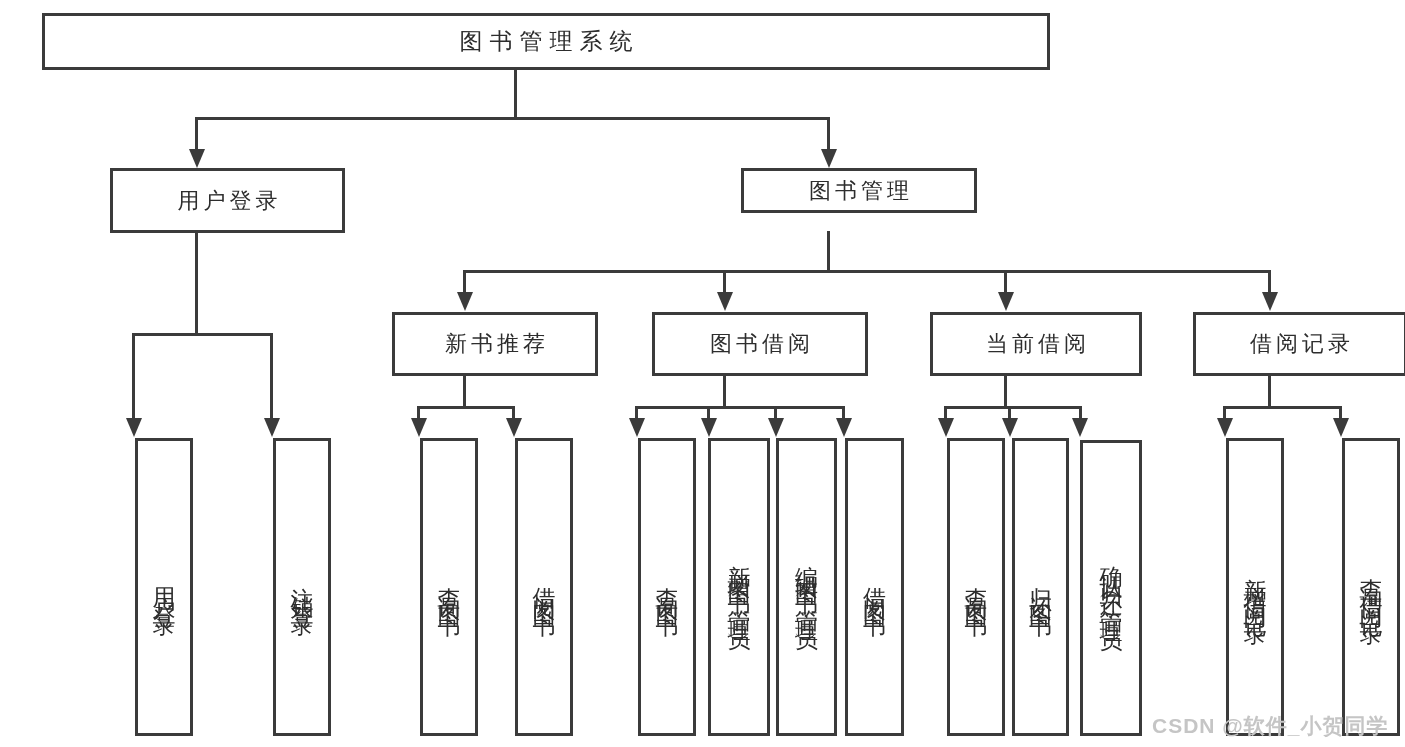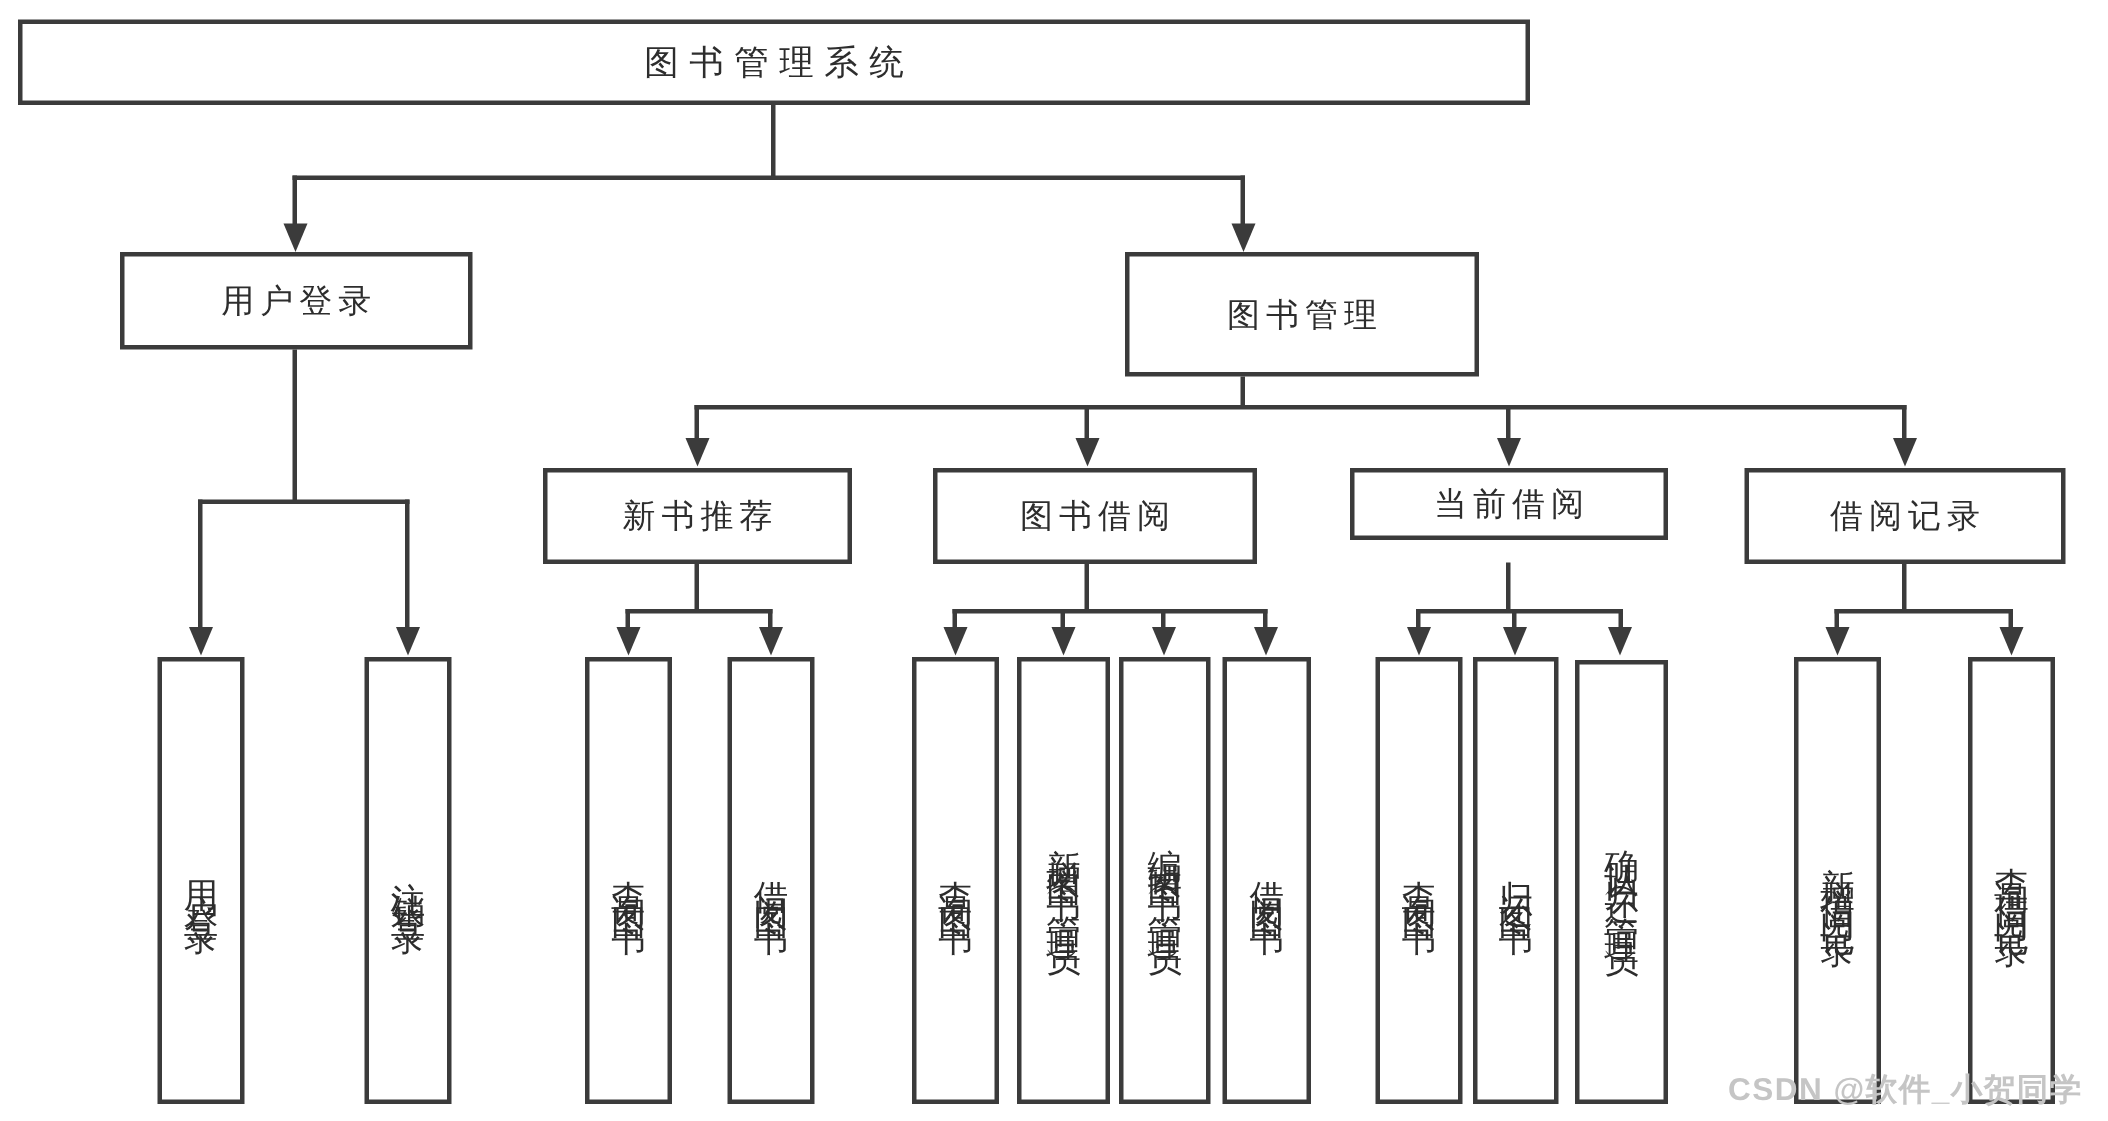--- a/index.html
+++ b/index.html
@@ -13,20 +13,21 @@
     position:relative;width:1405px;height:747px;
     background:var(--background);
     font-family:"Liberation Sans","DejaVu Sans",sans-serif;
     overflow:hidden;
   }
   .box{
     position:absolute;box-sizing:border-box;
     border:3px solid var(--line);background:#fff;
     display:flex;align-items:center;justify-content:center;
     z-index:1;
+    margin-left:30px;
   }
   .lbl{
     color:var(--text);font-size:22px;letter-spacing:4px;text-indent:4px;
     white-space:nowrap;
   }
   .root-lbl{font-size:23px;letter-spacing:7px;text-indent:7px;}
   .vlbl{
     writing-mode:vertical-rl;text-orientation:mixed;
     color:var(--text);font-size:23px;letter-spacing:9px;line-height:1;
   }
@@ -47,31 +48,31 @@
 
 <div class="canvas">
 
   <div class="box" style="left:12px;top:13px;width:1008px;height:57px">
     <span class="lbl root-lbl">图书管理系统</span>
   </div>
 
   <div class="box" style="left:80px;top:168px;width:235px;height:65px">
     <span class="lbl">用户登录</span>
   </div>
-  <div class="box" style="left:750px;top:168px;width:236px;height:83px">
+  <div class="box" style="left:711px;top:168px;width:236px;height:45px">
     <span class="lbl">图书管理</span>
   </div>
 
   <div class="box" style="left:362px;top:312px;width:206px;height:64px">
     <span class="lbl">新书推荐</span>
   </div>
   <div class="box" style="left:622px;top:312px;width:216px;height:64px">
     <span class="lbl">图书借阅</span>
   </div>
-  <div class="box" style="left:900px;top:312px;width:212px;height:48px">
+  <div class="box" style="left:900px;top:312px;width:212px;height:64px">
     <span class="lbl">当前借阅</span>
   </div>
   <div class="box" style="left:1163px;top:312px;width:214px;height:64px">
     <span class="lbl">借阅记录</span>
   </div>
 
   <div class="box" style="left:105px;top:438px;width:58px;height:298px">
     <span class="vlbl">用户登录</span>
   </div>
   <div class="box" style="left:243px;top:438px;width:58px;height:298px">

